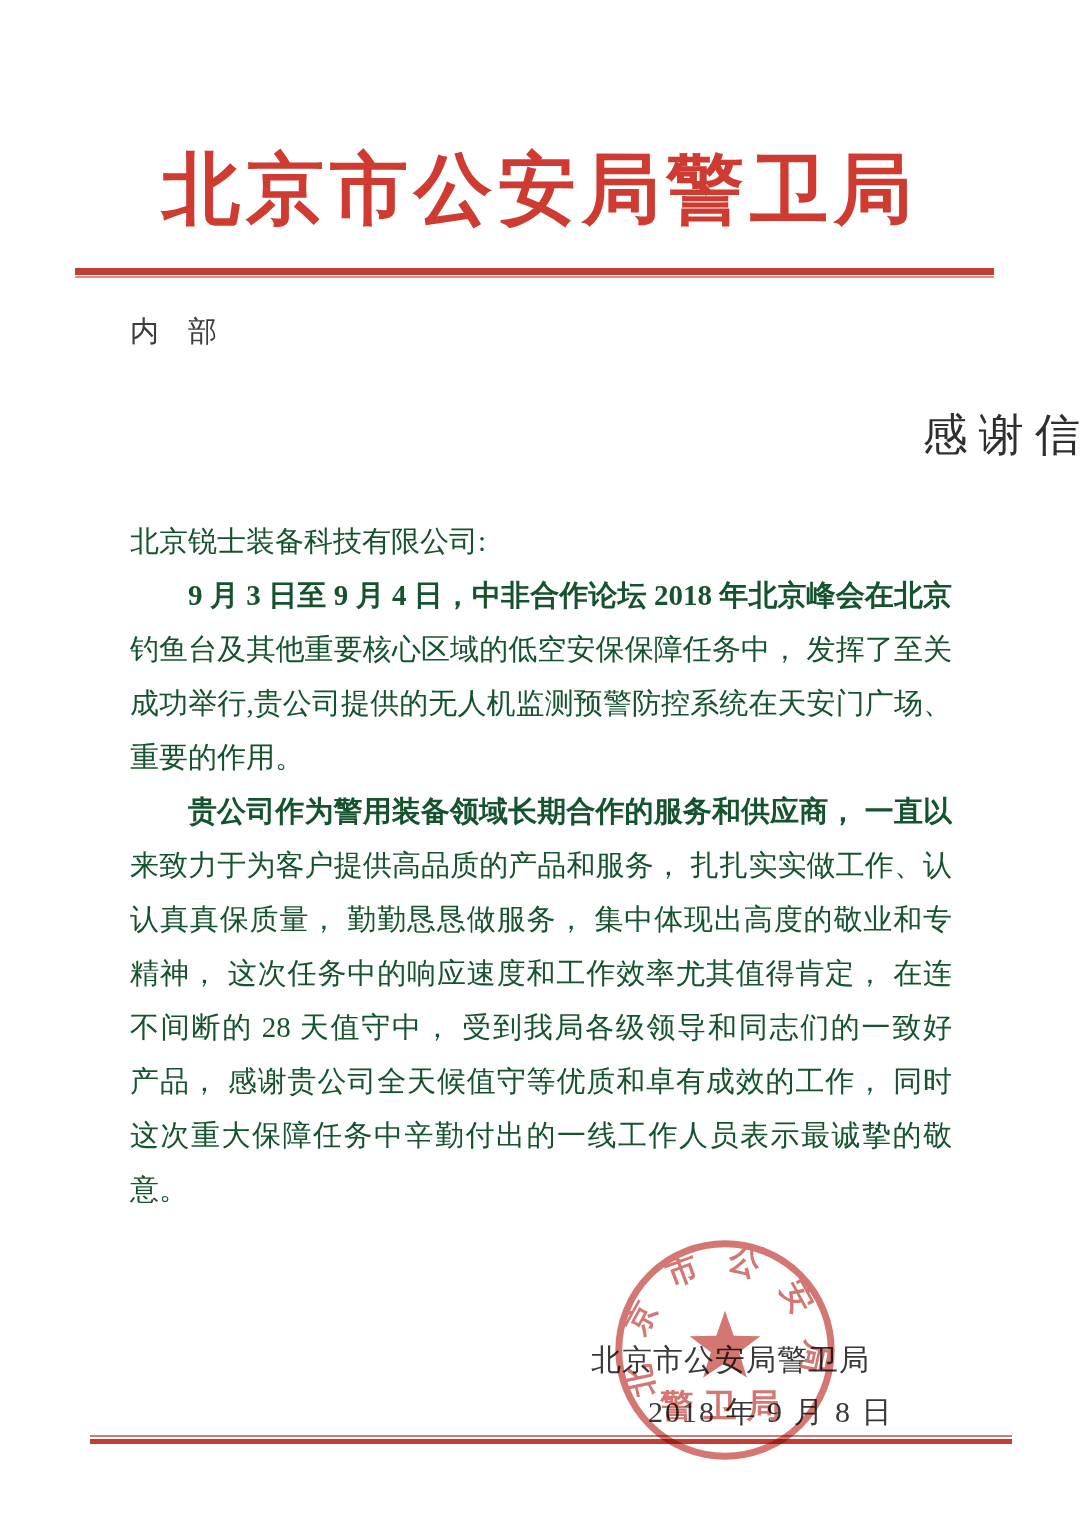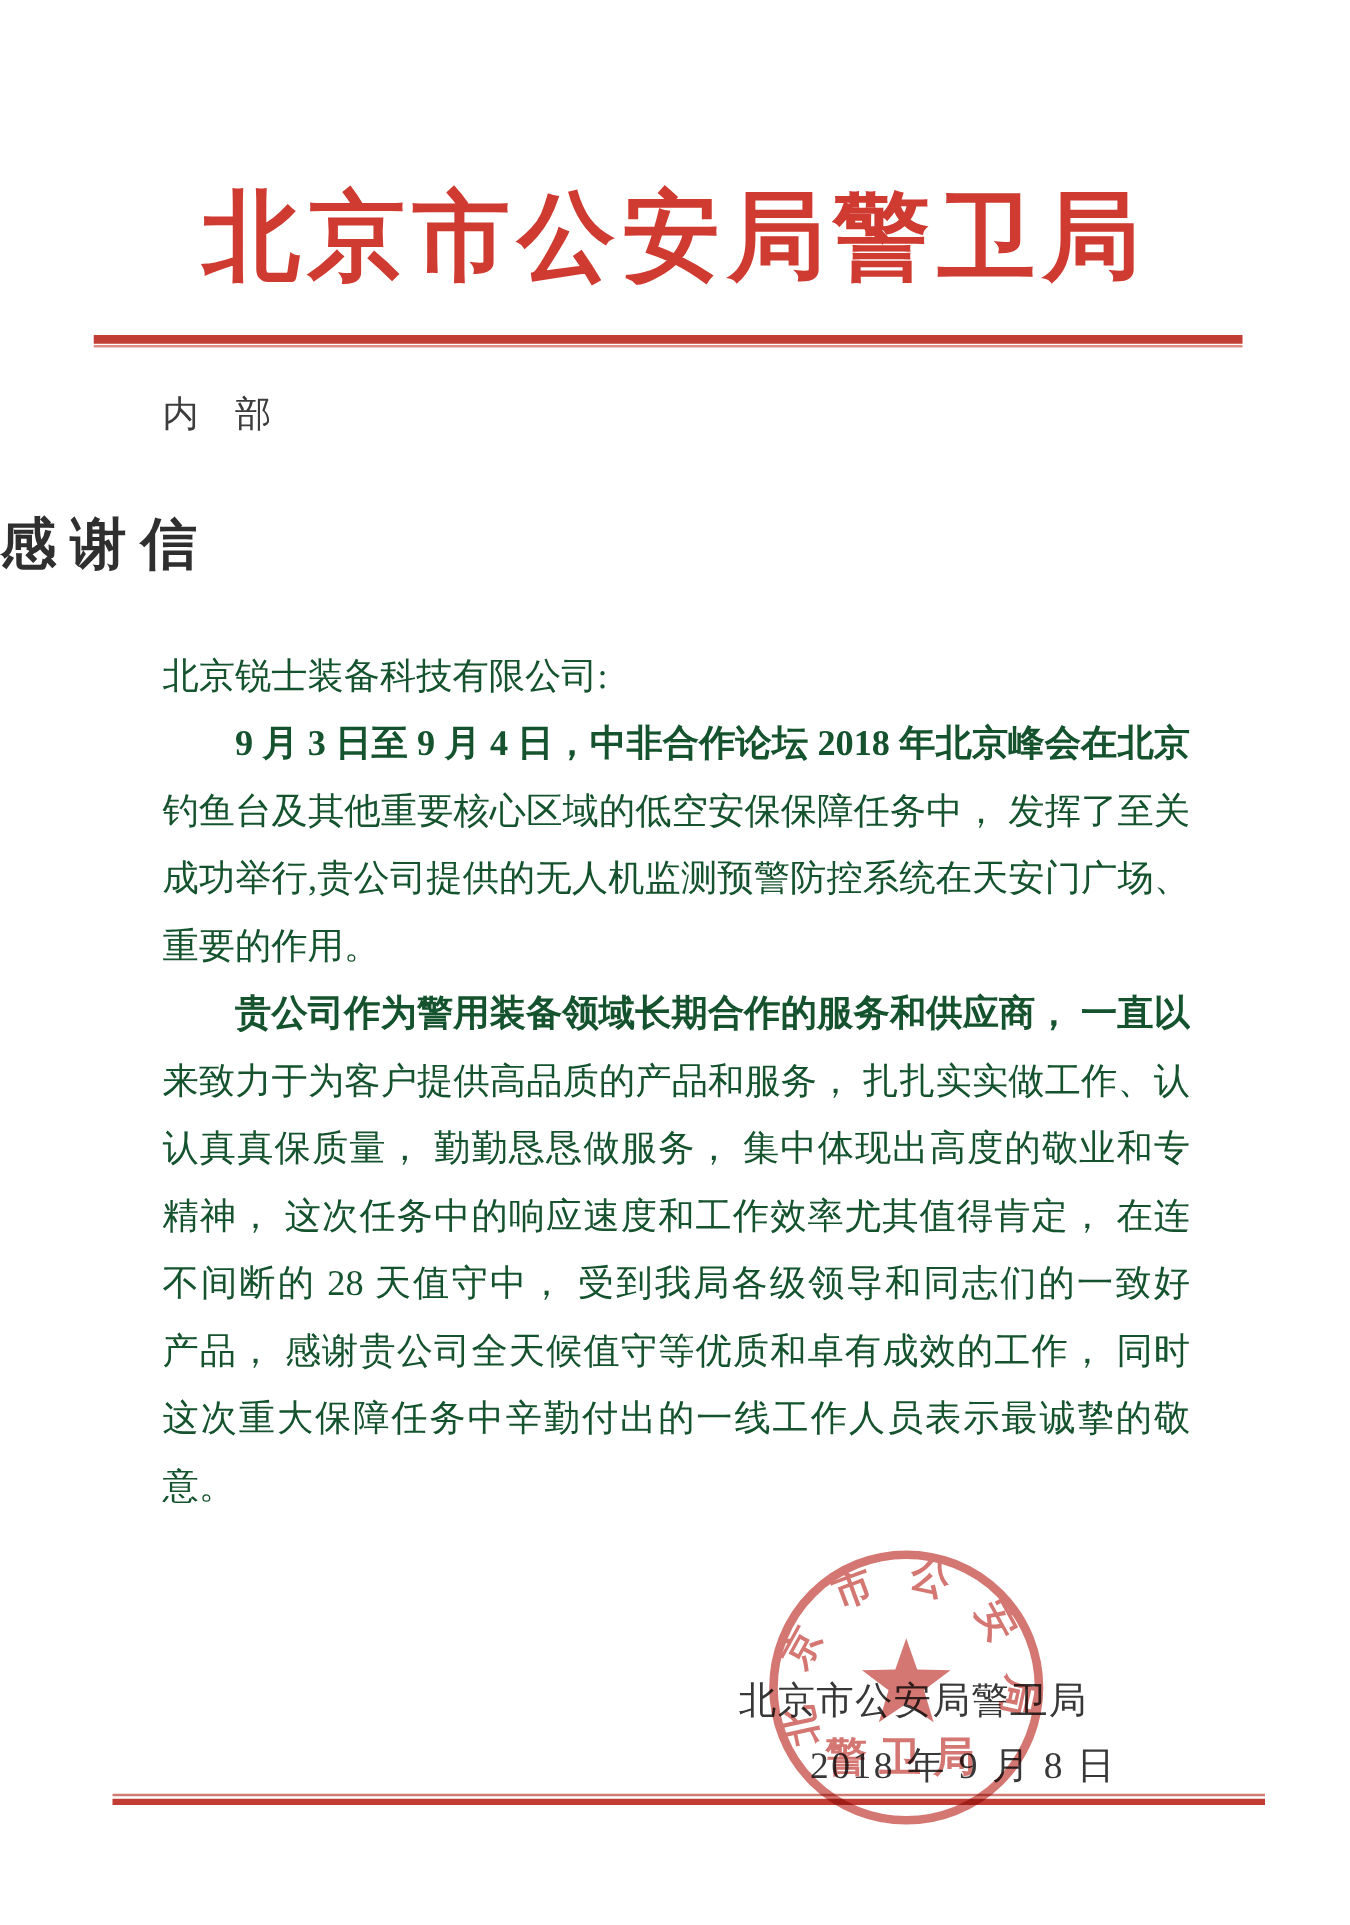--- a/index.html
+++ b/index.html
@@ -35,23 +35,23 @@
   .classification {
     position: absolute;
     top: 312px; left: 130px;
     font-size: 29px;
     color: #3d3d3d;
   }
 
   .doc-title {
     position: absolute;
     top: 405px; left: 0; right: 0;
-    text-align: left;
+    text-align: right;
     font-size: 45px;
-    font-weight: bold;
+    font-weight: normal;
     color: #2f2f2f;
     white-space: nowrap;
   }
 
   
   .letter-body {
     position: absolute;
     top: 514px; left: 130px; width: 822px;
     font-size: 29px;
     color: #14532d;

